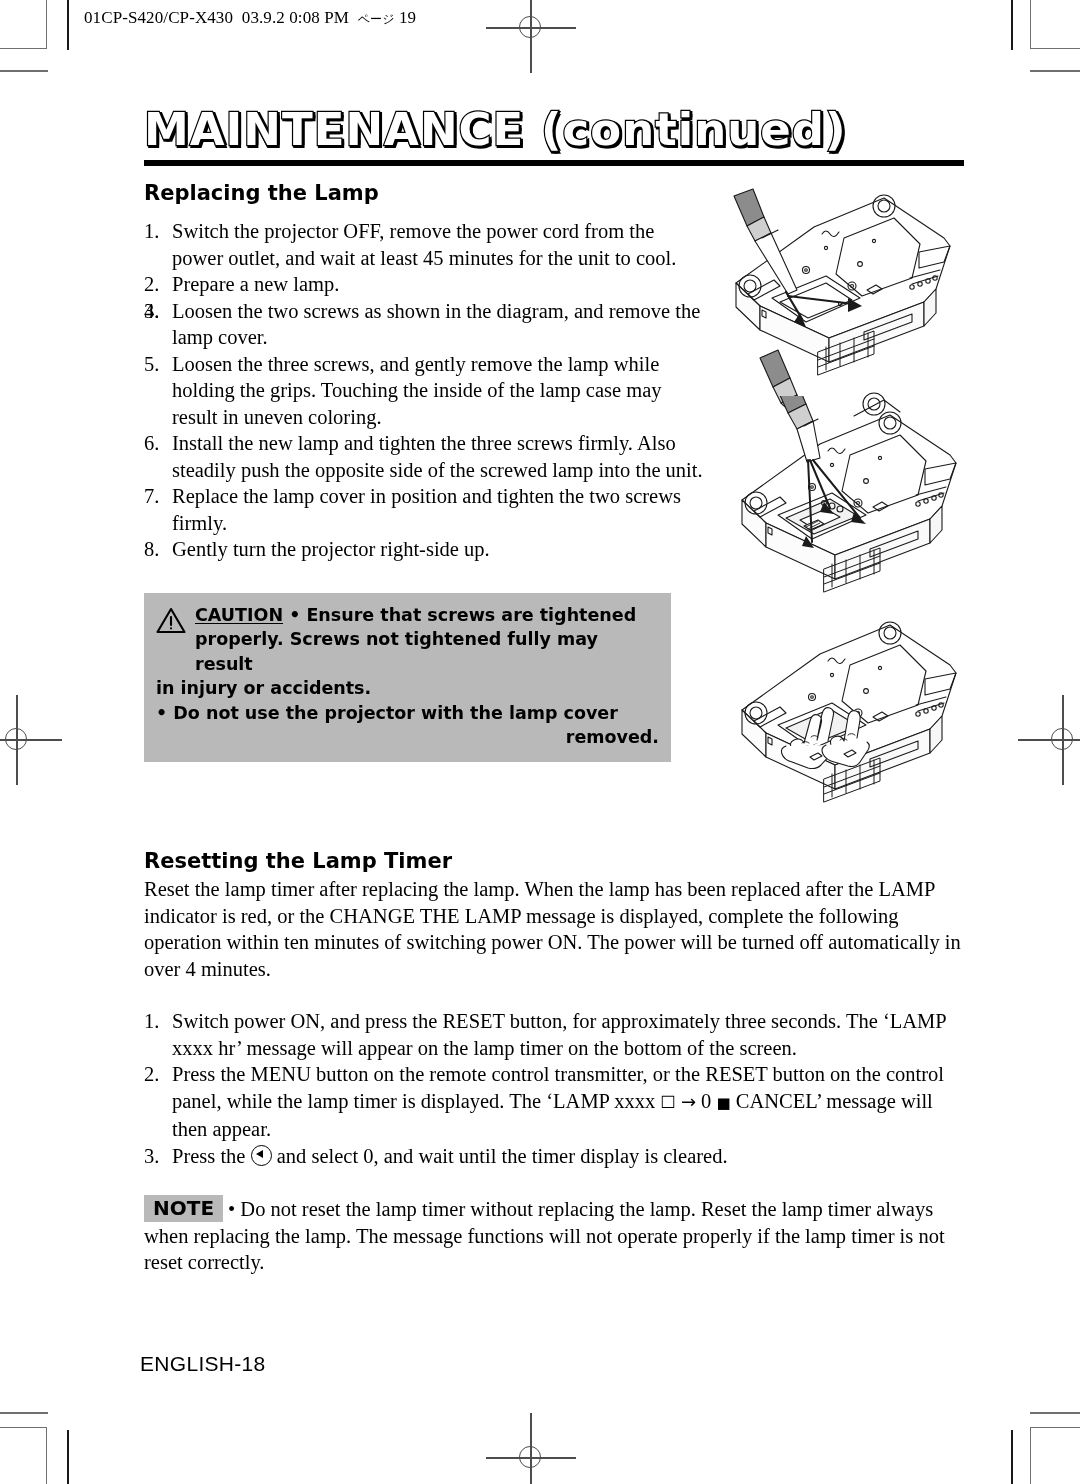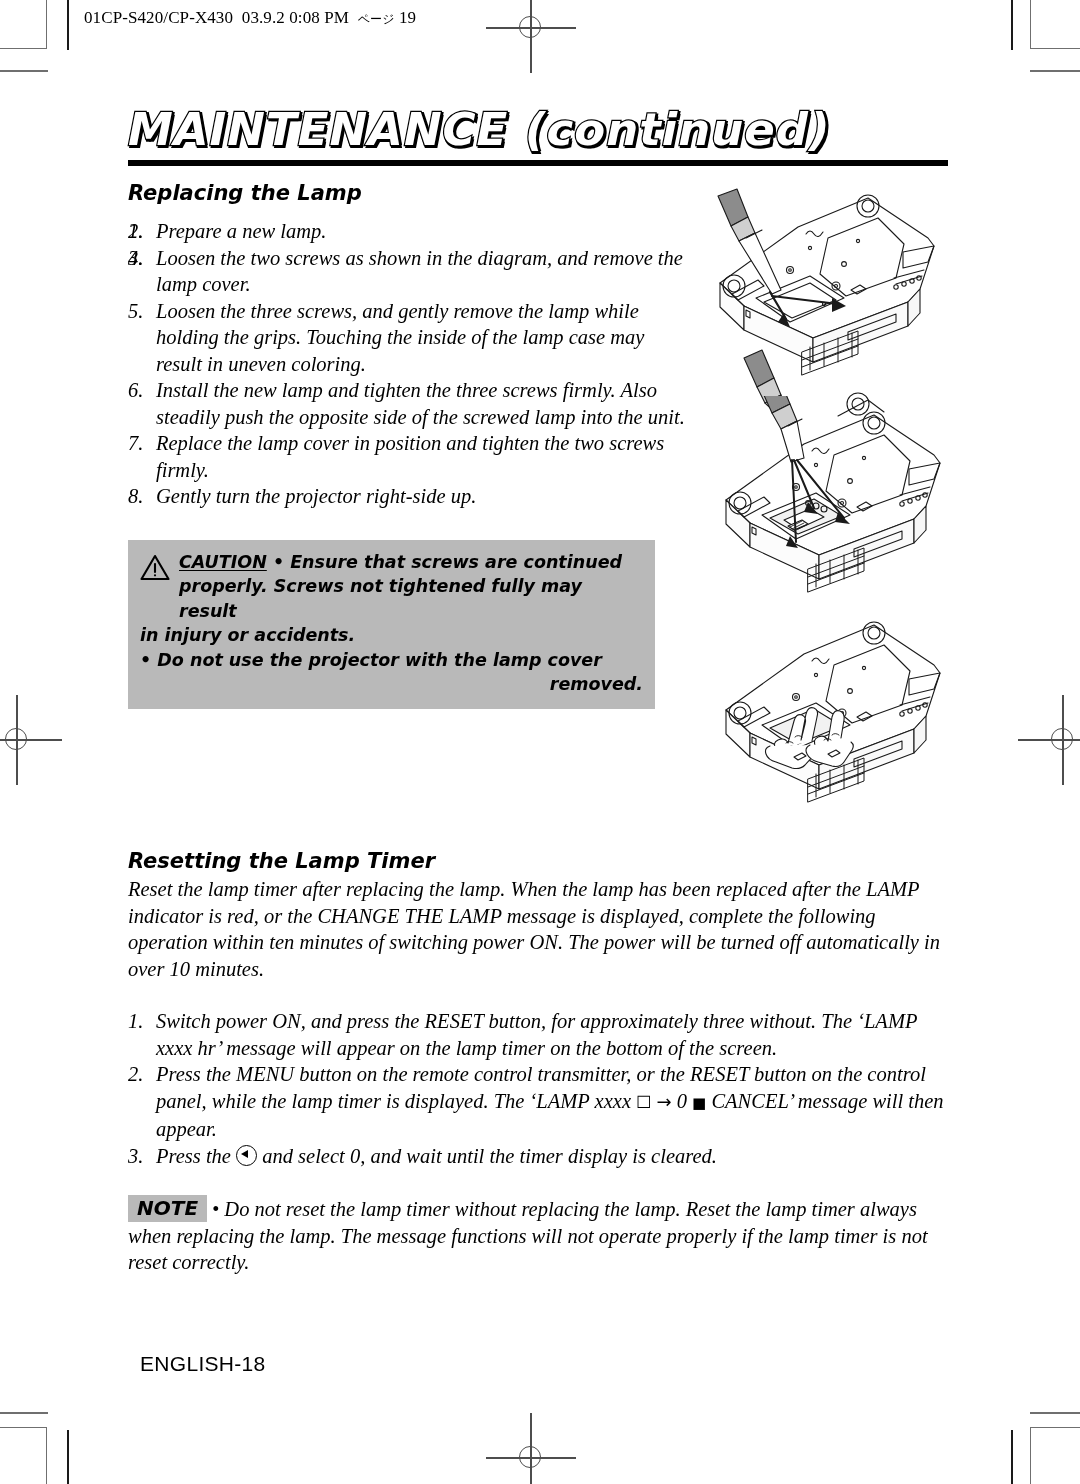--- a/index.html
+++ b/index.html
@@ -66,24 +66,23 @@
     white-space: nowrap;
   }
   .file-header .jp {
     font-family: "DejaVu Sans", sans-serif;
     font-size: 12px;
   }
 
   
   .page {
     position: absolute;
-    left: 128px;
+    left: 144px;
     top: 104px;
     width: 820px;
-    font-style: italic;
   }
 
   .doc-title {
     font-family: "DejaVu Sans", sans-serif;
     font-weight: bold;
     font-size: 45px;
     line-height: 52px;
     letter-spacing: 1px;
     color: #ffffff;
     -webkit-text-stroke: 2.4px #000000;
@@ -494,63 +493,63 @@
           <path d="M96 151 L104 147 L108 150 L100 154 Z"></path>
           <path d="M130 148 L138 144 L142 147 L134 151 Z"></path>
         </g>
       </svg>
     </div>
 
     <div class="text-col">
       <h2 class="sec-heading">Replacing the Lamp</h2>
 
       <ol class="steps">
-        <li><span class="num">1.</span></li>
+        <li><span class="num">1.</span><span>Switch the projector OFF, remove the power cord from the power outlet, and wait at least 45 minutes for the unit to cool.</span></li>
         <li><span class="num">2.</span><span>Prepare a new lamp.</span></li>
         <li><span class="num">3.</span></li>
         <li><span class="num">4.</span><span>Loosen the two screws as shown in the diagram, and remove the lamp cover.</span></li>
         <li><span class="num">5.</span><span>Loosen the three screws, and gently remove the lamp while holding the grips. Touching the inside of the lamp case may result in uneven coloring.</span></li>
         <li><span class="num">6.</span><span>Install the new lamp and tighten the three screws firmly. Also steadily push the opposite side of the screwed lamp into the unit.</span></li>
         <li><span class="num">7.</span><span>Replace the lamp cover in position and tighten the  two screws firmly.</span></li>
         <li><span class="num">8.</span><span>Gently turn the projector right-side up.</span></li>
       </ol>
 
       <div class="caution">
         <div class="caution-top">
           <span class="warn-tri">
             <svg width="30" height="27" viewBox="0 0 30 27" fill="none" stroke="#000" stroke-width="2.1" stroke-linejoin="round">
               <path d="M15 2 L28.5 25 L1.5 25 Z"></path>
               <path d="M15 10 L15 18" stroke-linecap="round"></path>
               <circle cx="15" cy="21.3" r="1.1" fill="#000" stroke="none"></circle>
             </svg>
           </span>
           <span class="caution-body">
             <span class="caution-word">CAUTION</span>
-            <span>• Ensure that screws are continued</span>
+            <span>• Ensure that screws are tightened</span>
             <span class="caution-line2">properly. Screws not tightened fully may result</span>
           </span>
         </div>
         <div>in injury or accidents.</div>
         <div class="caution-bullet">
           <span>• Do not use the projector with the lamp cover</span>
           <span class="indent">removed.</span>
         </div>
       </div>
     </div>
   </div>
 
   <div class="sec2">
     <h2 class="sec-heading" style="margin-bottom:2px;">Resetting the Lamp Timer</h2>
-    <p class="body-para">Reset the lamp timer after replacing the lamp. When the lamp has been replaced after the LAMP indicator is red, or the CHANGE THE LAMP message is displayed, complete the following operation within ten minutes of switching power ON. The power will be turned off automatically in over 10 minutes.</p>
+    <p class="body-para">Reset the lamp timer after replacing the lamp. When the lamp has been replaced after the LAMP indicator is red, or the CHANGE THE LAMP message is displayed, complete the following operation within ten minutes of switching power ON. The power will be turned off automatically in over 4 minutes.</p>
 
     <div class="gap-1"></div>
 
     <ol class="steps2">
       <li>
-        <span class="num">1.</span><span>Switch power ON, and press the RESET button, for approximately three without. The ‘LAMP xxxx hr’ message will appear on the lamp timer on the bottom of the screen.</span>
+        <span class="num">1.</span><span>Switch power ON, and press the RESET button, for approximately three seconds. The ‘LAMP xxxx hr’ message will appear on the lamp timer on the bottom of the screen.</span>
       </li>
       <li>
         <span class="num">2.</span><span>Press the MENU button on the remote control transmitter, or the RESET button on the control panel, while the lamp timer is displayed. The ‘LAMP xxxx </span><span class="sym-sq">☐</span><span>&nbsp;</span><span class="sym-arrow">→</span><span> 0 </span><span class="sym-filled">■</span><span> CANCEL’ message will then appear.</span>
       </li>
       <li>
         <span class="num">3.</span><span>Press the </span><span class="btn-left"></span><span> and select 0, and wait until the timer display is cleared.</span>
       </li>
     </ol>
 
     <div class="note-wrap">

